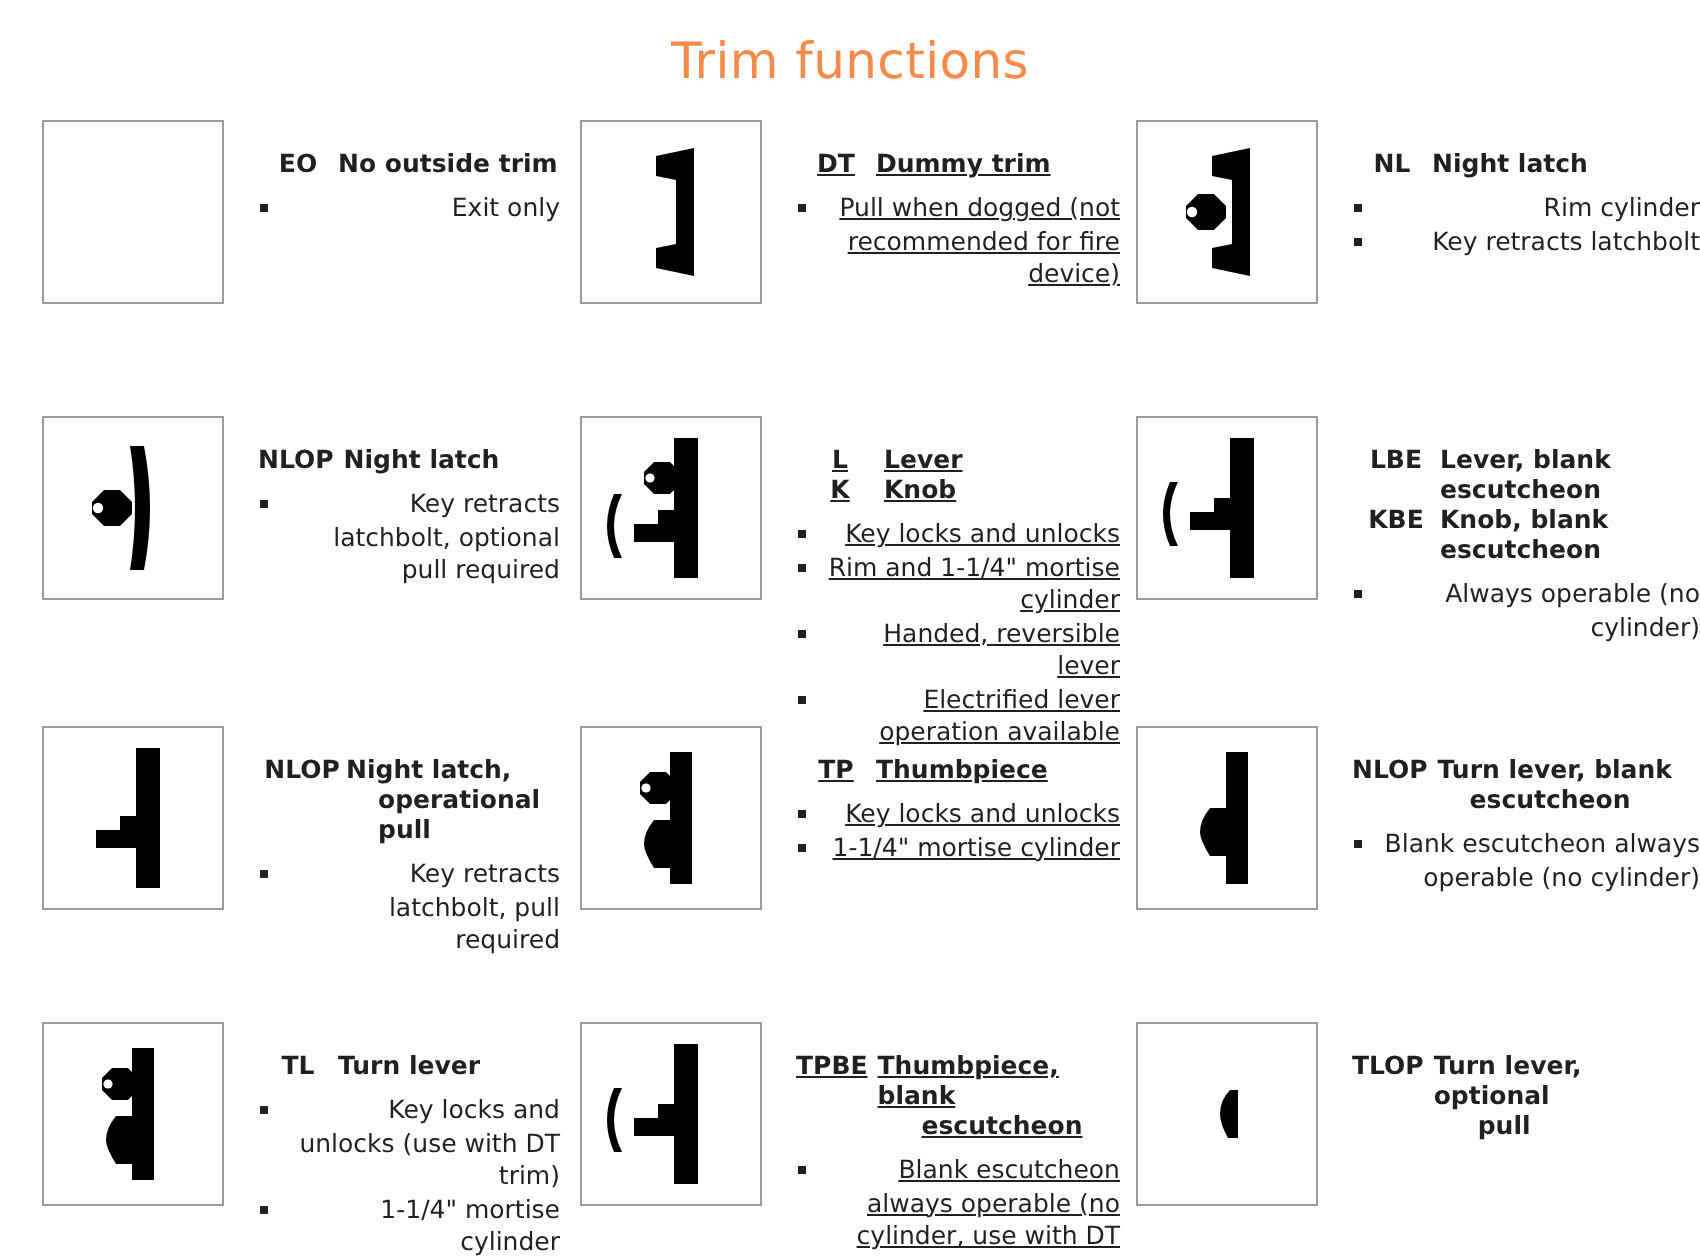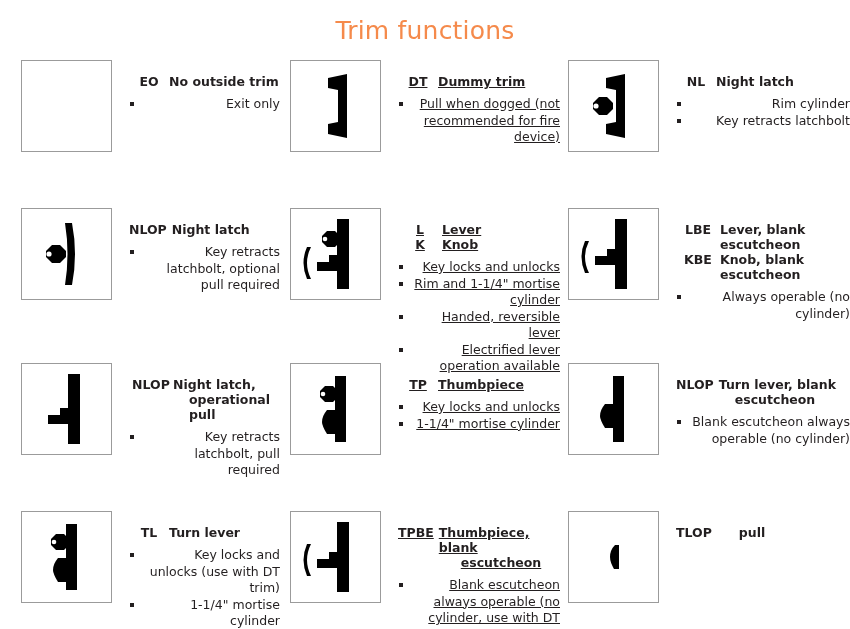--- a/index.html
+++ b/index.html
@@ -362,20 +362,21 @@
     <div class="cell cell-2">
       <div class="thumb">
         <svg width="89" height="90" viewBox="0 0 89 90">
           <path d="M46 33 L50 33 L50 57 L45 57 Q41 50 41 45 Q41 38 46 33 Z" fill="#000"></path>
         </svg>
       </div>
       <div class="info">
         <div class="heading-line">
           <span class="code code-w-tight">TLOP</span>
           <span class="name indent3">
+            <span>Turn lever, optional</span>
             <span class="l2">pull</span>
           </span>
         </div>
       </div>
     </div>
   </div>
 
 </div>
 
 </body></html>

